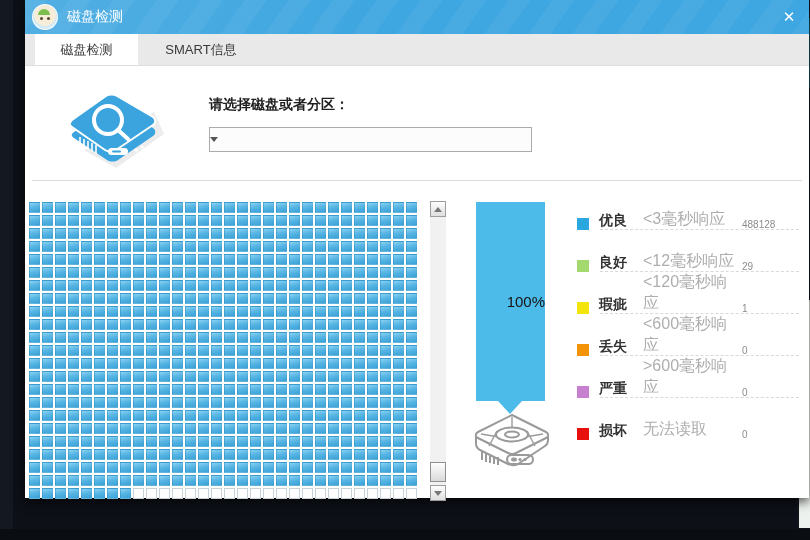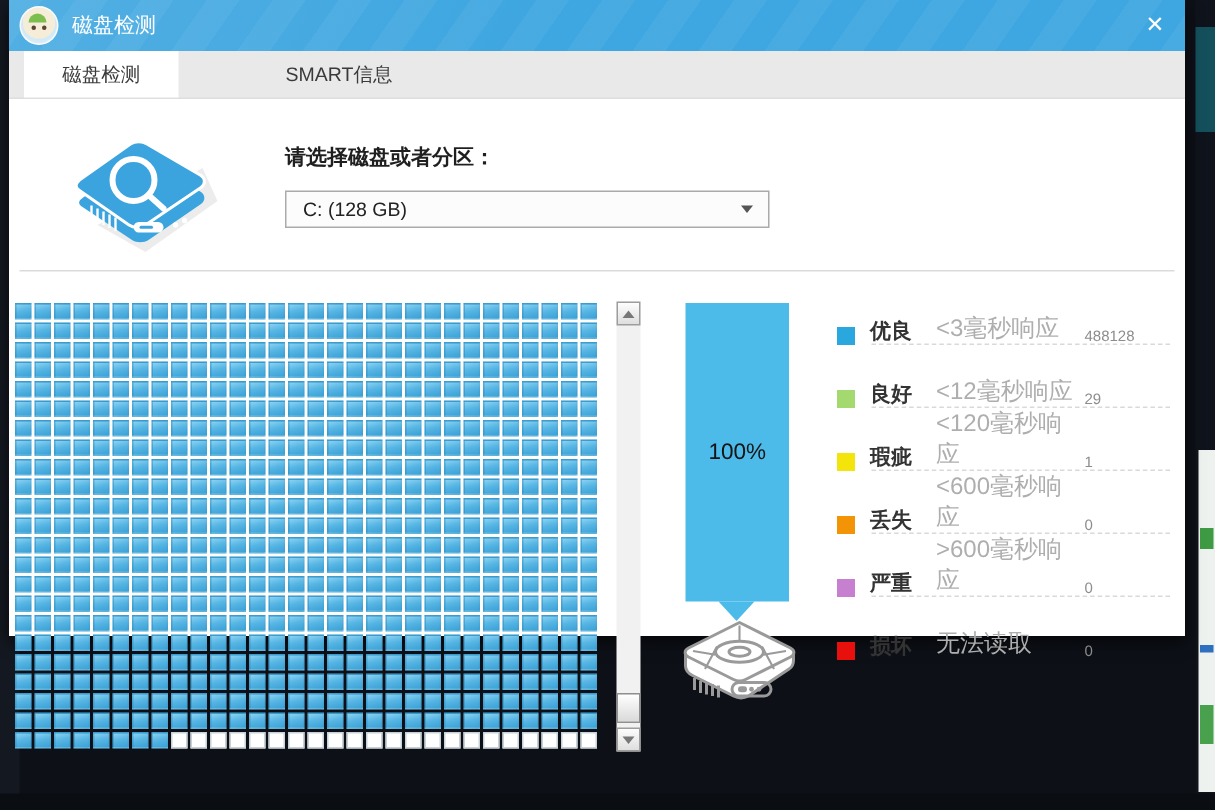--- a/index.html
+++ b/index.html
@@ -1,19 +1,19 @@
 <!DOCTYPE html>
 <html><head>
 <meta charset="utf-8">
 <style>
   html,body{margin:0;padding:0;width:810px;height:540px;overflow:hidden;
     font-family:"Liberation Sans","DejaVu Sans",sans-serif;background:#0d1017;}
   .desktop-frag{position:absolute;}
   
-  .window{position:absolute;left:6px;top:0;width:784px;height:424px;background:#fff;
+  .window{position:absolute;left:25px;top:0;width:784px;height:498px;background:#fff;
     box-shadow:0 4px 10px rgba(0,0,0,.65);}
   .titlebar{position:absolute;left:0;top:0;right:0;height:34px;background:#3ea6e0;
     background-image:linear-gradient(115deg,rgba(255,255,255,.10),rgba(255,255,255,0) 45%),
       repeating-linear-gradient(125deg,rgba(255,255,255,.05) 0 18px,rgba(255,255,255,0) 18px 36px);
     display:flex;align-items:center;}
   .app-icon{width:24px;height:24px;border-radius:50%;margin:0 9px 0 7px;
     background:radial-gradient(circle at 50% 42%,#f5edd8 58%,#cfe8f7 60%,#eaf5fc 100%);
     border:1px solid rgba(255,255,255,.85);position:relative;flex:0 0 auto;}
   .app-icon::before{content:"";position:absolute;left:5px;top:4px;width:12px;height:6px;
     border-radius:6px 6px 0 0;background:#7cbf4e;}
@@ -21,21 +21,21 @@
     background:#5a4632;box-shadow:7px 0 0 #5a4632;}
   .title{color:#fff;font-size:14px;}
   .close{position:absolute;right:10px;top:7px;width:20px;height:20px;color:#fff;font-size:15px;
     line-height:20px;text-align:center;cursor:pointer;}
   
   .tabbar{position:absolute;left:0;top:34px;right:0;height:31px;background:#e9e9e9;
     border-bottom:1px solid #dedede;}
   .tab{position:absolute;top:0;height:31px;display:flex;align-items:center;justify-content:center;
     font-size:13px;color:#3a3a3a;cursor:pointer;}
   .tab.active{left:10px;width:103px;background:#fff;}
-  .tab.smart{left:113px;width:126px;padding-left:44px;}
+  .tab.smart{left:113px;width:126px;}
   
   .select-label{position:absolute;left:184px;top:96px;font-size:14px;font-weight:bold;color:#1f1f1f;}
   .dropdown{position:absolute;left:184px;top:127px;width:321px;height:23px;background:#fcfcfc;
     border:1px solid #ababab;display:flex;align-items:center;cursor:pointer;}
   .dropdown .val{font-size:13px;color:#222;padding-left:11px;flex:1;}
   .chev{width:0;height:0;border:4px solid transparent;border-top:5px solid #555;margin:4px 10px 0 0;}
   .scan-btn{position:absolute;left:599px;top:98px;width:136px;height:40px;border-radius:3px;
     background:linear-gradient(#84d041,#58b215);border:1px solid #55a41b;box-sizing:border-box;
     color:#fff;font-size:16px;letter-spacing:3px;display:flex;align-items:center;justify-content:center;
     cursor:pointer;text-shadow:0 1px 1px rgba(0,0,0,.2);}
@@ -52,21 +52,21 @@
   .vscroll{position:absolute;left:405px;top:201px;width:16px;height:300px;background:#f1f1f1;}
   .sbtn{position:absolute;left:0;width:16px;height:16px;box-sizing:border-box;background:linear-gradient(#fdfdfd,#dedede);
     border:1px solid #9d9d9d;display:flex;align-items:center;justify-content:center;cursor:pointer;}
   .sbtn.up{top:0;} .sbtn.down{bottom:0;}
   .tri-up{width:0;height:0;border:4px solid transparent;border-bottom:5px solid #777;margin-top:-4px;}
   .tri-down{width:0;height:0;border:4px solid transparent;border-top:5px solid #777;margin-bottom:-4px;}
   .sthumb{position:absolute;left:0;top:261px;width:16px;height:20px;box-sizing:border-box;
     background:linear-gradient(#fff,#d9d9d9);border:1px solid #8f8f8f;cursor:grab;}
   
   .pbar{position:absolute;left:451px;top:202px;width:69px;height:199px;background:#4dbbe9;
-    display:flex;align-items:center;justify-content:center;font-size:15px;color:#151515;}
+    display:flex;align-items:center;justify-content:flex-end;font-size:15px;color:#151515;}
   .ppoint{position:absolute;left:473px;top:401px;width:0;height:0;
     border:12px solid transparent;border-top:13px solid #4dbbe9;border-bottom:0;}
   .disk-outline{position:absolute;left:446px;top:412px;}
   
   .legend{position:absolute;left:552px;top:188px;width:226px;}
   .lrow{position:relative;height:42px;display:flex;align-items:flex-end;}
   .lrow:not(:last-child)::after{content:"";position:absolute;left:23px;right:4px;bottom:0;
     border-bottom:1px dashed #d9d9d9;}
   .sw{width:12px;height:12px;margin-right:10px;flex:0 0 auto;}
   .ll{width:44px;font-size:14px;font-weight:bold;color:#333;flex:0 0 auto;}
@@ -113,21 +113,20 @@
     <rect x="54" y="64.5" width="9" height="2" rx="1" fill="#3ba4de"></rect>
     <circle cx="78" cy="64" r="1.8" fill="#ffffff"></circle>
       <circle cx="84" cy="61" r="1.8" fill="#ffffff"></circle>
     <circle cx="50" cy="34" r="14" fill="none" stroke="#ffffff" stroke-width="4"></circle>
     <line x1="60" y1="44" x2="70" y2="53" stroke="#ffffff" stroke-width="4" stroke-linecap="round"></line>
   </svg>
 
   <div class="select-label">请选择磁盘或者分区：</div>
 
   <div class="dropdown">
-    <span class="val">C: (128 GB)</span>
     <span class="chev"></span>
   </div>
 
 
   <div class="hsep"></div>
 
   <div class="grid" id="grid">
       <div class="cell f"></div>
       <div class="cell f"></div>
       <div class="cell f"></div>

